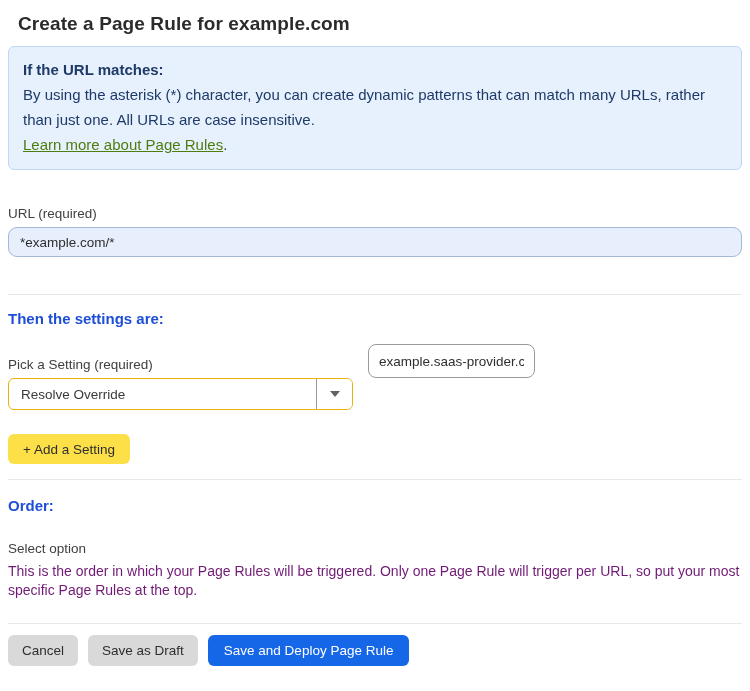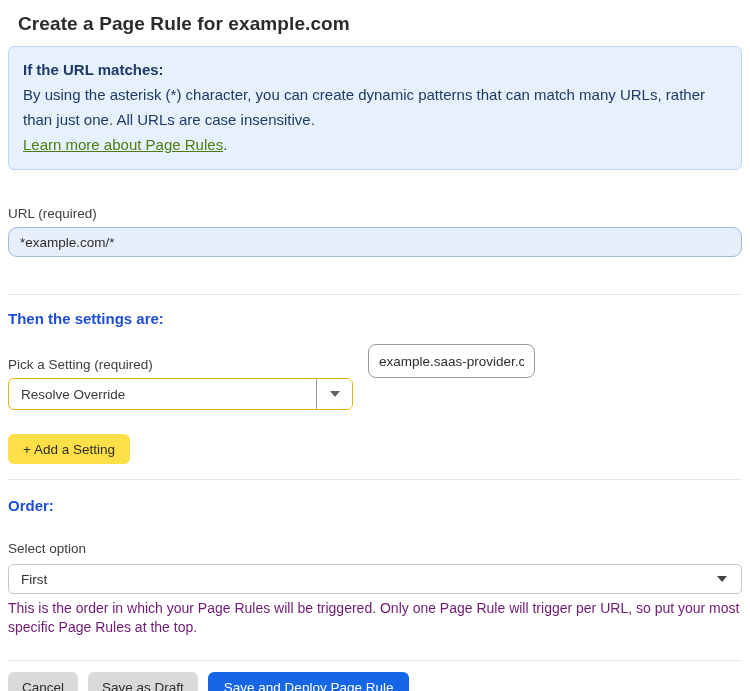--- a/index.html
+++ b/index.html
@@ -244,24 +244,20 @@
     </div>
   </div>
 
   <button class="add-setting-button">+ Add a Setting</button>
 
   <hr class="divider divider-2">
 
   <h2 class="section-heading order-heading">Order:</h2>
 
   <label class="field-label order-label">Select option</label>
-  <div class="order-select">
-    <div class="select-value">First</div>
-    <div class="caret-down-sm"></div>
-  </div>
 
   <p class="help-text">This is the order in which your Page Rules will be triggered. Only one Page Rule will trigger per URL, so put your most specific Page Rules at the top.</p>
 
   <hr class="divider divider-3">
 
   <div class="footer-buttons">
     <button class="btn btn-gray">Cancel</button>
     <button class="btn btn-gray">Save as Draft</button>
     <button class="btn btn-primary">Save and Deploy Page Rule</button>
   </div>

